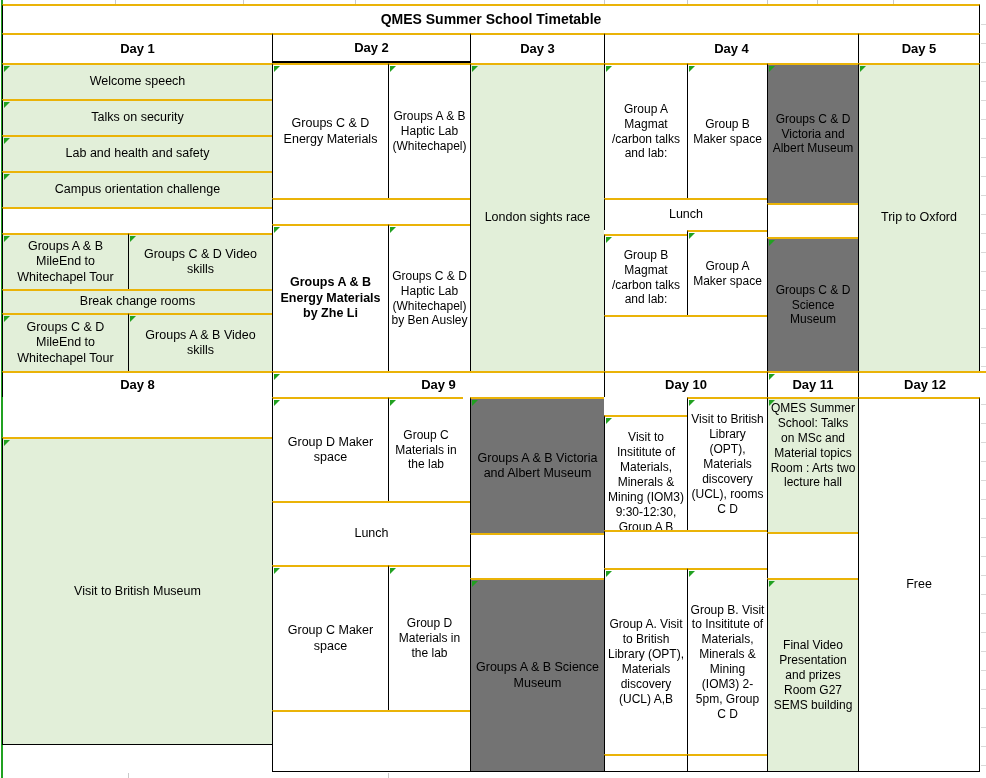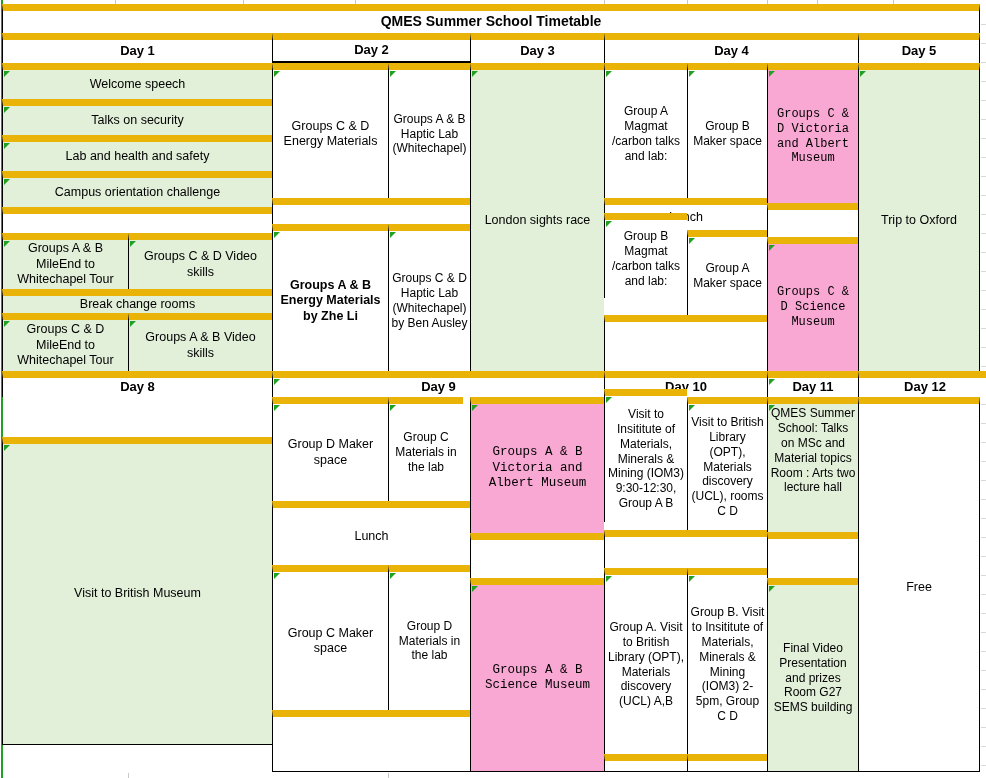--- a/index.html
+++ b/index.html
@@ -3,30 +3,30 @@
 <meta charset="utf-8">
 <style>
   html,body{margin:0;padding:0;}
   body{
     width:986px;height:778px;position:relative;background:#ffffff;
     font-family:"Liberation Sans","DejaVu Sans",sans-serif;color:#000;
     overflow:hidden;
   }
   .c{
     position:absolute;box-sizing:border-box;
-    border-left:1px solid #000;border-top:7px solid #eab308;
+    border-left:1px solid #000;border-top:2px solid #eab308;
     display:flex;align-items:center;justify-content:center;
     text-align:center;font-size:12.5px;line-height:1.24;
     padding:1px 2px;background:#fff;
   }
   .br{border-right:1px solid #000;}
   .bb{border-bottom:1px solid #000;}
   .tb{border-bottom:2px solid #000;text-align:right;}
   .g{background:#e2efd9;}
-  .p{background:#f9a8d4;font-family:Liberation Mono, monospace;}
+  .p{background:#737373;}
   .hdr{font-weight:bold;font-size:13px;}
   .title{font-weight:bold;font-size:14px;}
   .sm{font-size:12px;}
   .top{align-items:flex-start;padding-top:2px;}
   .clip{overflow:hidden;}
   
   .t::before{
     content:"";position:absolute;top:1px;left:1px;width:0;height:0;
     border-top:6px solid #21a121;border-right:6px solid transparent;
   }
@@ -77,21 +77,21 @@
 <div class="c t sm" style="left:388px;top:63px;width:82px;height:135px;">Groups A &amp; B Haptic Lab (Whitechapel)</div>
 <div class="c" style="left:272px;top:198px;width:198px;height:26px;"></div>
 <div class="c t" style="left:272px;top:224px;width:116px;height:147px;font-weight:bold;">Groups A &amp; B Energy Materials by Zhe Li</div>
 <div class="c t sm" style="left:388px;top:224px;width:82px;height:147px;">Groups C &amp; D Haptic Lab (Whitechapel) by Ben Ausley</div>
 
 <div class="c g t" style="left:470px;top:63px;width:134px;height:308px;">London  sights race</div>
 
 <div class="c t sm" style="left:604px;top:63px;width:83px;height:135px;">Group A Magmat /carbon talks and lab:</div>
 <div class="c t sm" style="left:687px;top:63px;width:80px;height:135px;">Group B Maker space</div>
 <div class="c" style="left:604px;top:198px;width:163px;height:32px;">Lunch</div>
-<div class="c t sm" style="left:604px;top:213px;width:83px;height:85px;">Group B Magmat /carbon talks and lab:</div>
+<div class="c t sm" style="left:604px;top:234px;width:83px;height:85px;">Group B Magmat /carbon talks and lab:</div>
 <div class="c t sm" style="left:687px;top:230px;width:80px;height:85px;">Group A Maker space</div>
 <div class="c" style="left:604px;top:315px;width:163px;height:56px;"></div>
 <div class="c p t sm" style="left:767px;top:63px;width:91px;height:140px;">Groups C &amp; D Victoria and Albert Museum</div>
 <div class="c" style="left:767px;top:203px;width:91px;height:34px;"></div>
 <div class="c p t sm" style="left:767px;top:237px;width:91px;height:134px;">Groups C &amp; D Science Museum</div>
 
 <div class="c g t br" style="left:858px;top:63px;width:122px;height:308px;">Trip to Oxford</div>
 
 <div class="c hdr" style="left:2px;top:371px;width:270px;height:26px;">Day 8</div>
 <div class="c hdr t" style="left:272px;top:371px;width:332px;height:26px;">Day 9</div>
@@ -104,21 +104,21 @@
 <div class="c t" style="left:272px;top:397px;width:116px;height:104px;">Group D Maker space</div>
 <div class="c t sm" style="left:388px;top:397px;width:75px;height:104px;">Group C Materials in the lab</div>
 <div class="c" style="left:272px;top:501px;width:198px;height:64px;">Lunch</div>
 <div class="c t" style="left:272px;top:565px;width:116px;height:145px;">Group C Maker space</div>
 <div class="c t sm" style="left:388px;top:565px;width:82px;height:145px;">Group D Materials in the lab</div>
 <div class="c bb" style="left:272px;top:710px;width:198px;height:62px;"></div>
 <div class="c p t" style="left:470px;top:397px;width:134px;height:136px;">Groups A &amp; B Victoria and  Albert Museum</div>
 <div class="c" style="left:470px;top:533px;width:134px;height:45px;"></div>
 <div class="c p t bb" style="left:470px;top:578px;width:134px;height:194px;">Groups A &amp; B Science Museum</div>
 
-<div class="c t sm" style="left:604px;top:389px;width:83px;height:133px;">Visit to Insititute of Materials, Minerals &amp; Mining (IOM3) 9:30-12:30, Group A B</div>
+<div class="c t sm" style="left:604px;top:415px;width:83px;height:133px;">Visit to Insititute of Materials, Minerals &amp; Mining (IOM3) 9:30-12:30, Group A B</div>
 <div class="c t sm" style="left:687px;top:397px;width:80px;height:133px;">Visit to British Library (OPT), Materials discovery (UCL), rooms C D</div>
 <div class="c" style="left:604px;top:530px;width:163px;height:38px;"></div>
 <div class="c t sm" style="left:604px;top:568px;width:83px;height:186px;">Group A. Visit to British Library (OPT), Materials discovery (UCL) A,B</div>
 <div class="c t sm" style="left:687px;top:568px;width:80px;height:186px;">Group B. Visit to Insititute of Materials, Minerals &amp; Mining (IOM3) 2-5pm, Group C D</div>
 <div class="c bb" style="left:604px;top:754px;width:83px;height:18px;"></div>
 <div class="c bb" style="left:687px;top:754px;width:80px;height:18px;"></div>
 
 <div class="c g t sm top clip" style="left:767px;top:397px;width:91px;height:135px;">QMES Summer School: Talks on MSc and Material topics Room : Arts two lecture hall</div>
 <div class="c" style="left:767px;top:532px;width:91px;height:46px;"></div>
 <div class="c g t sm bb" style="left:767px;top:578px;width:91px;height:194px;">Final Video Presentation and prizes Room G27 SEMS building</div>

